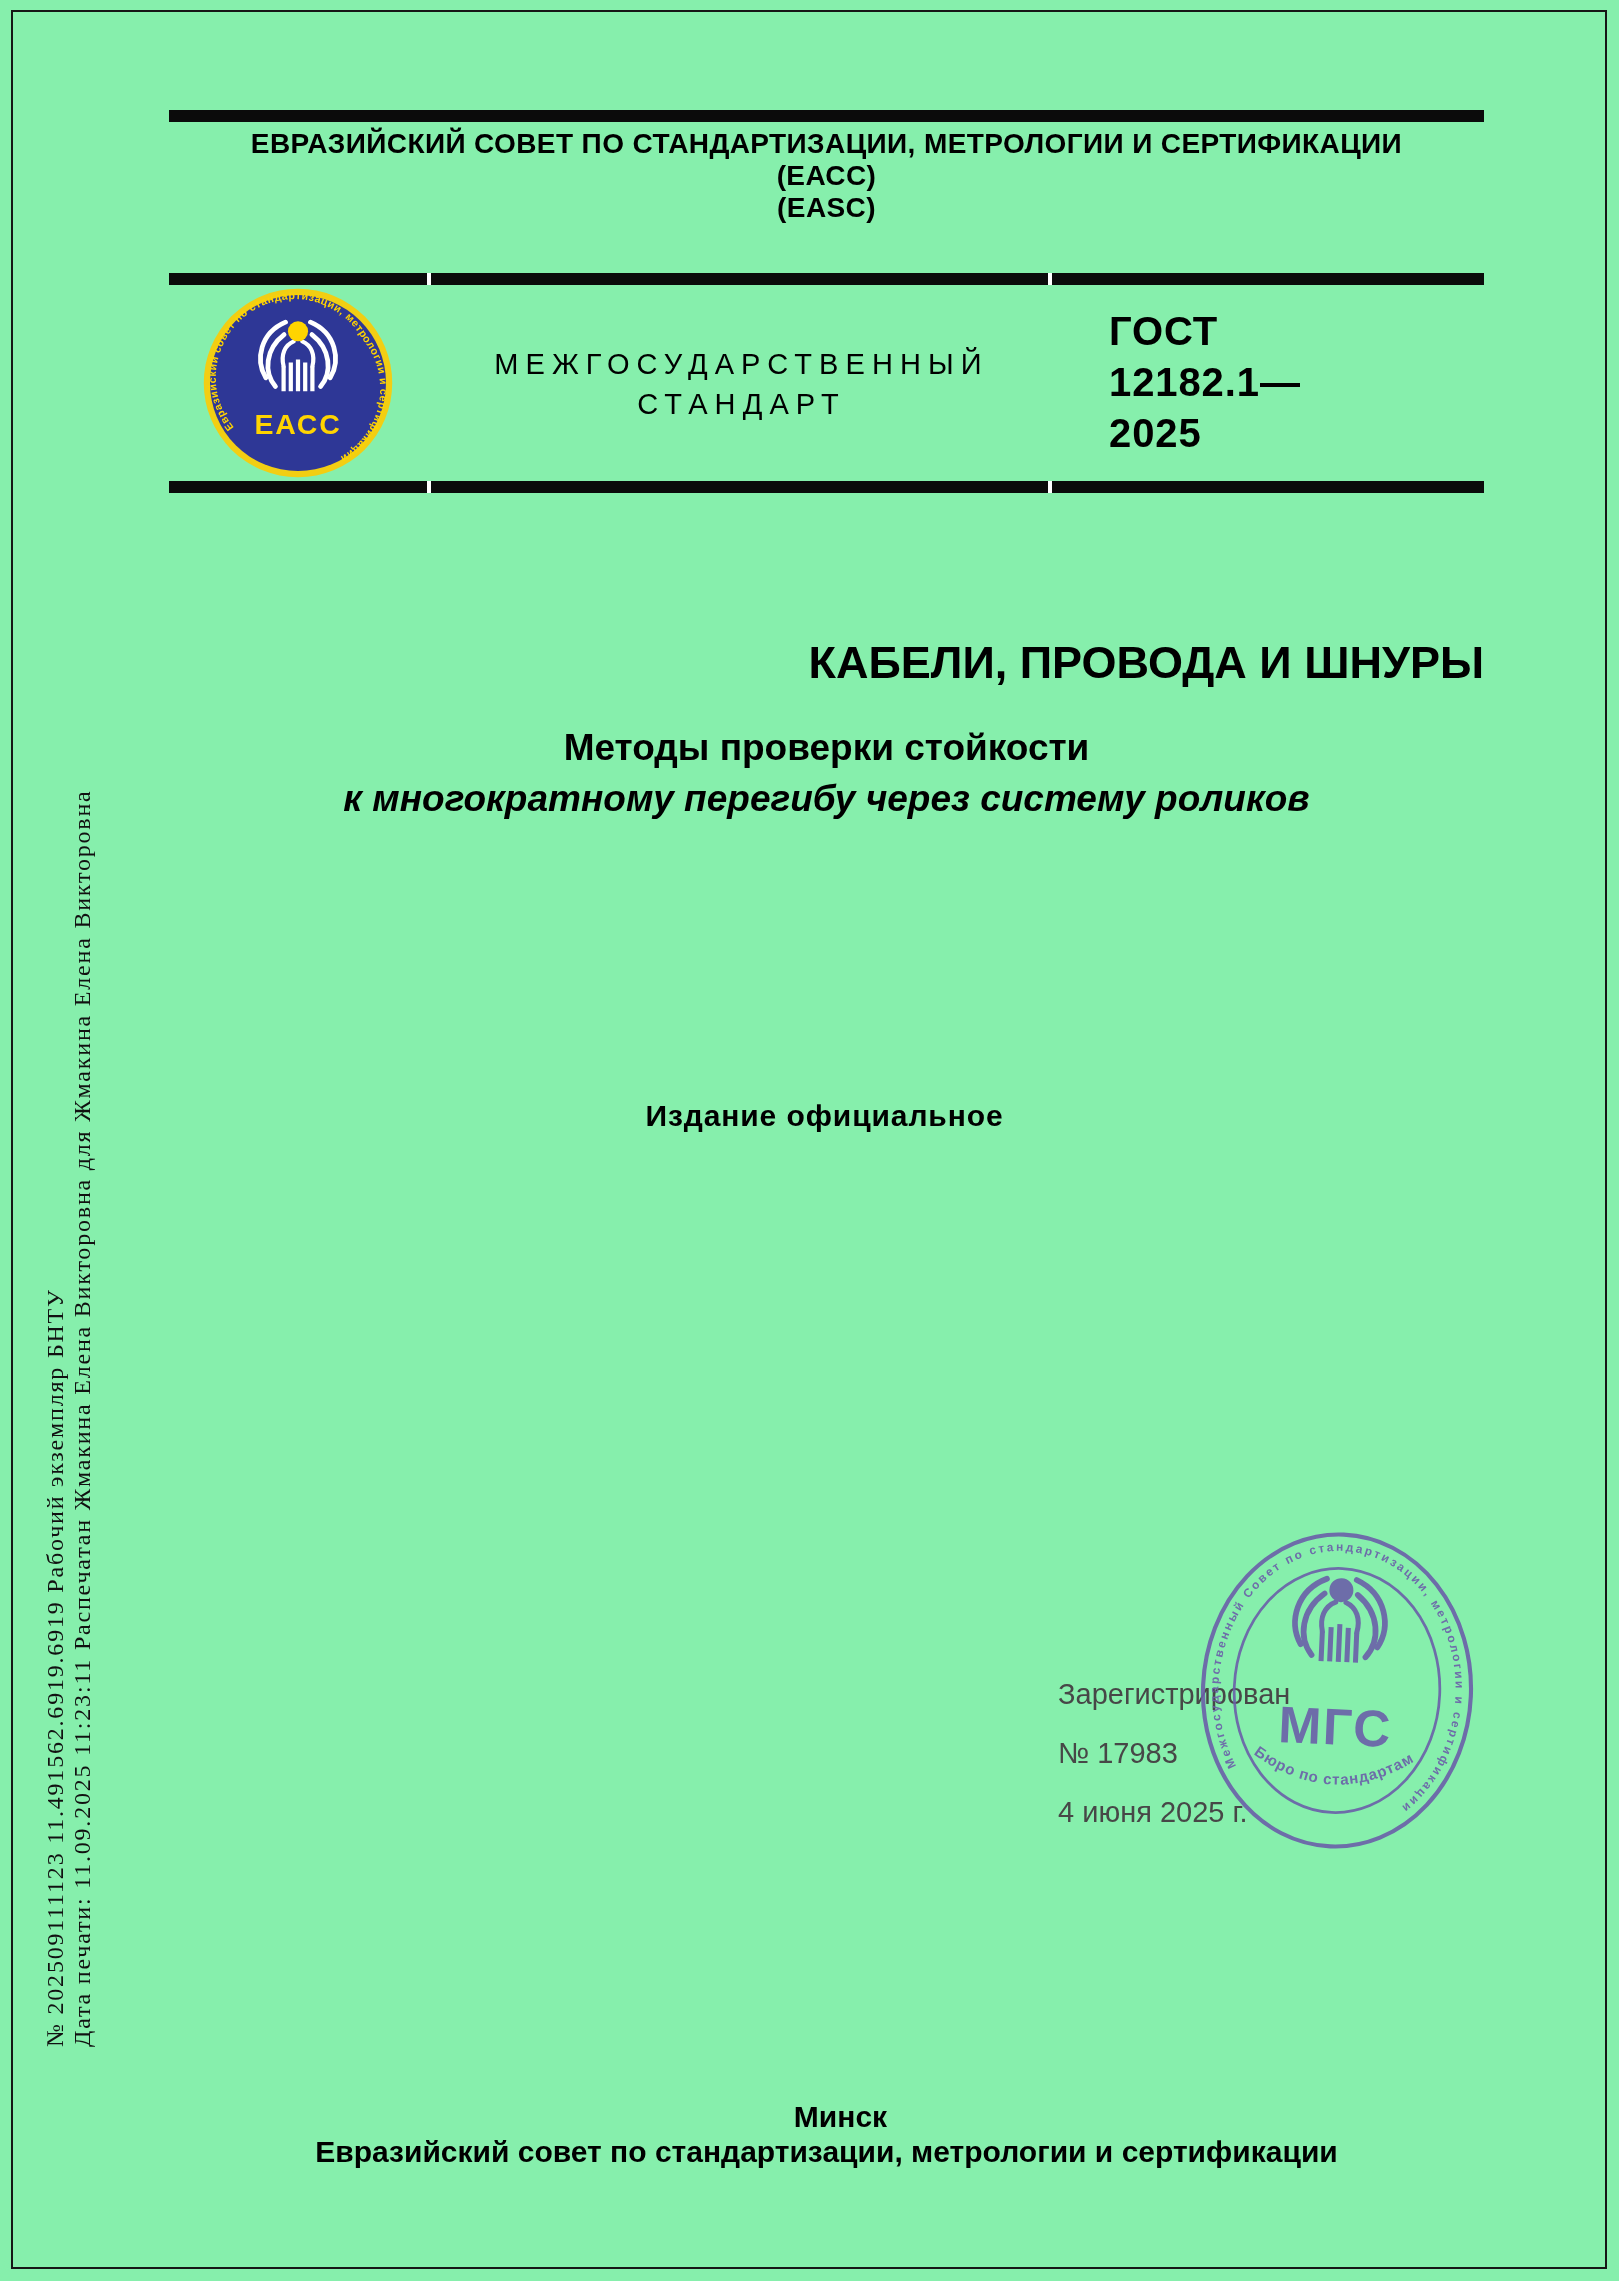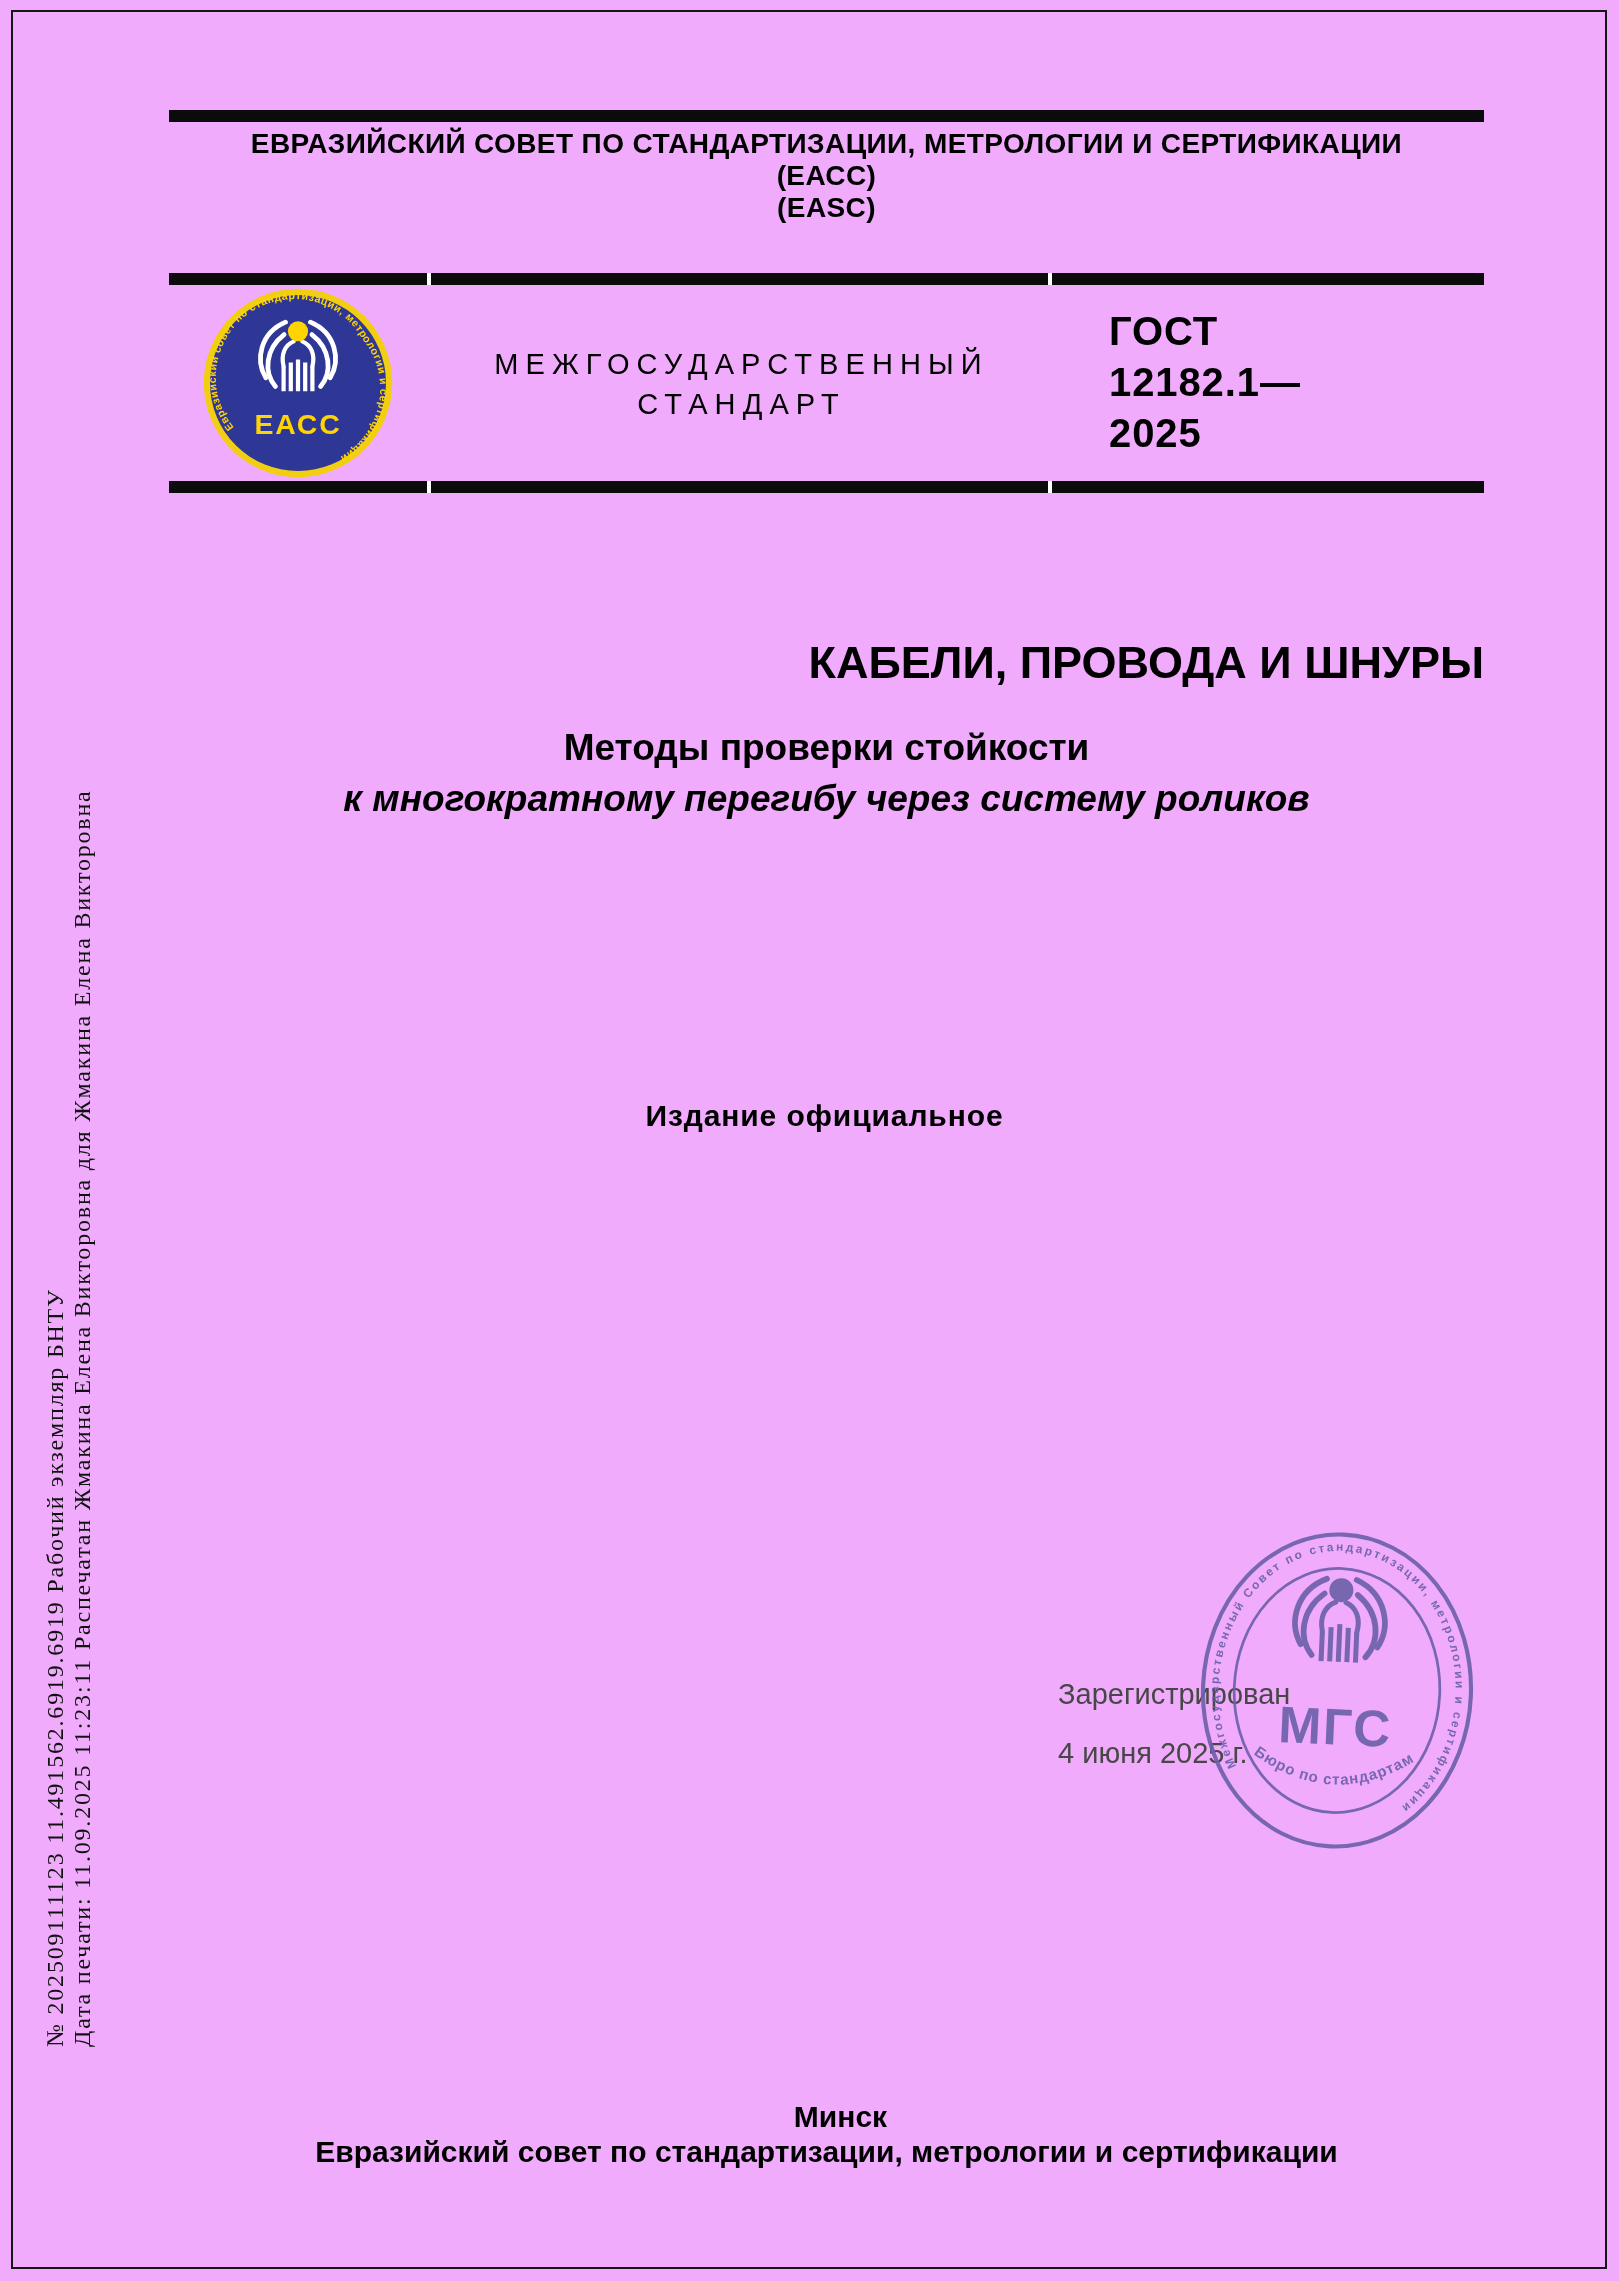--- a/index.html
+++ b/index.html
@@ -1,19 +1,19 @@
 <!DOCTYPE html>
 <html style="font-size:14.3px"><head>
 <meta charset="utf-8">
 <style>
   html,body{margin:0;padding:0;background:#ffffff;}
   .page{
     position:relative;
     width:1619px;height:2281px;
-    background:#f0abfc;
+    background:#86efac;
     font-family:"Liberation Sans",sans-serif;
     color:#000;
     overflow:hidden;
   }
   .page-border{
     position:absolute;left:10.7px;top:9.8px;right:12.5px;bottom:11.6px;
     border:2.7px solid #161616;
     pointer-events:none;
   }
   .bar{
@@ -142,20 +142,21 @@
   </div>
 
   <div class="doc-title">КАБЕЛИ, ПРОВОДА И ШНУРЫ</div>
   <div class="doc-subtitle s1">Методы проверки стойкости</div>
   <div class="doc-subtitle s2">к многократному перегибу через систему роликов</div>
 
   <div class="edition-note">Издание официальное</div>
 
   <div class="registration">
     <div>Зарегистрирован</div>
+    <div>№ 17983</div>
     <div>4 июня 2025 г.</div>
   </div>
 
   <svg class="stamp-svg" viewBox="0 0 304 352" aria-hidden="true">
     <defs>
       <path id="stamp-ring-path" d="M46 263 A 129 152 0 1 1 258 89 A 129 152 0 1 1 46 263" fill="none"></path>
       <path id="stamp-bureau-path" d="M58 245 Q 152 312 246 245" fill="none"></path>
     </defs>
     <ellipse cx="152" cy="176" rx="146" ry="170" fill="none" stroke="#6b60a9" stroke-width="4.5"></ellipse>
     <ellipse cx="152" cy="176" rx="112" ry="133" fill="none" stroke="#6b60a9" stroke-width="3"></ellipse>

